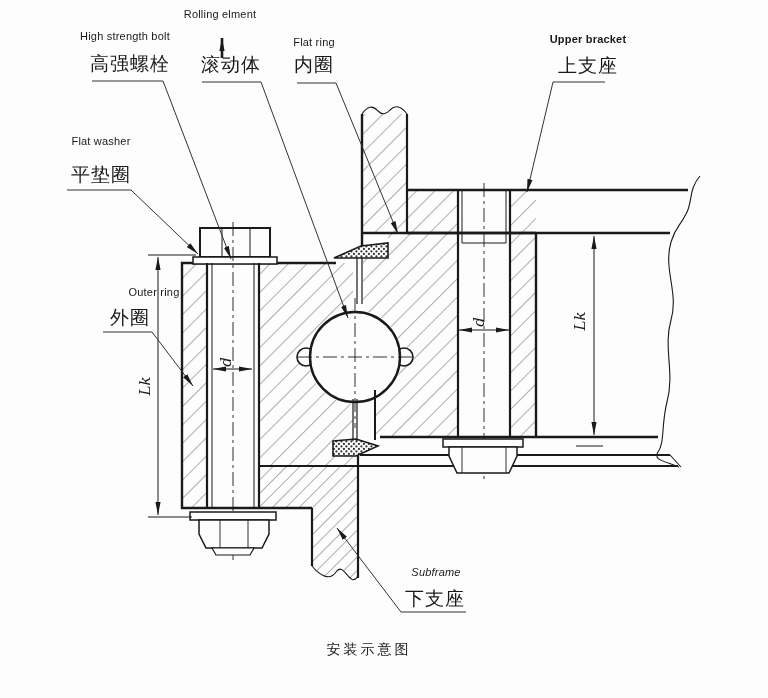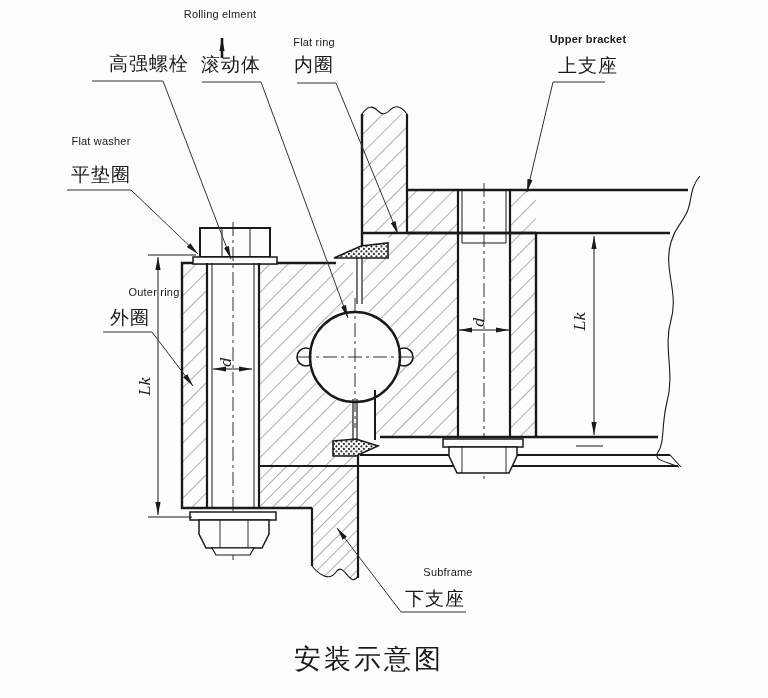--- a/index.html
+++ b/index.html
@@ -7,21 +7,21 @@
     position:relative;width:768px;height:698px;margin:0 auto;
     background:#fdfdfd;overflow:hidden;
     font-family:"Liberation Sans","DejaVu Sans",sans-serif;
     color:#1a1a1a;
   }
   .canvas svg{position:absolute;left:0;top:0;}
   .lbl{position:absolute;transform:translateX(-50%);white-space:nowrap;
        text-align:center;line-height:1.05;}
   .lbl.en{font-size:11px;letter-spacing:0.2px;}
   .lbl.zh{font-size:19px;letter-spacing:1px;}
-  .title-zh{position:absolute;transform:translateX(-50%);font-size:27px;
+  .title-zh{position:absolute;transform:translateX(-50%);font-size:14px;
        letter-spacing:3px;font-weight:500;white-space:nowrap;}
   .title-en{position:absolute;transform:translateX(-50%);font-size:17px;
        white-space:nowrap;}
 </style>
 </head>
 <body>
 
 <div class="canvas">
 
   <svg width="768" height="698" viewBox="0 0 768 698">
@@ -182,32 +182,33 @@
       <path d="M103,332 L152,332 L193,386" marker-end="url(#arr)"></path>
       <path d="M466,612 L401,612 L337,528" marker-end="url(#arr)"></path>
     </g>
 
     <line x1="222" y1="58" x2="222" y2="38" stroke="#1a1a1a" stroke-width="2.6" marker-end="url(#arr)"></line>
   </svg>
 
   <div class="lbl en" style="left:220px;top:9px;">Rolling elment</div>
   <div class="lbl zh" style="left:231px;top:55px;">滚动体</div>
 
-  <div class="lbl zh" style="left:130px;top:54px;margin-left:19px;">高强螺栓</div>
+  <div class="lbl en" style="left:125px;top:31px;">High strength bolt</div>
+  <div class="lbl zh" style="left:130px;top:54px;">高强螺栓</div>
 
   <div class="lbl en" style="left:314px;top:37px;">Flat ring</div>
   <div class="lbl zh" style="left:314px;top:55px;">内圈</div>
 
   <div class="lbl en" style="left:588px;top:34px;font-weight:bold;">Upper bracket</div>
   <div class="lbl zh" style="left:588px;top:56px;">上支座</div>
 
   <div class="lbl en" style="left:101px;top:136px;">Flat washer</div>
   <div class="lbl zh" style="left:101px;top:165px;">平垫圈</div>
 
   <div class="lbl en" style="left:126px;top:287px;margin-left:28px;">Outer ring</div>
   <div class="lbl zh" style="left:130px;top:308px;">外圈</div>
 
-  <div class="lbl en" style="left:448px;top:567px;">Subframe</div>
+  <div class="lbl en" style="left:436px;top:567px;font-style:italic;">Subframe</div>
   <div class="lbl zh" style="left:435px;top:589px;">下支座</div>
 
   <div class="title-zh" style="left:369px;top:641px;">安装示意图</div>
 
 </div>
 
 </body></html>

